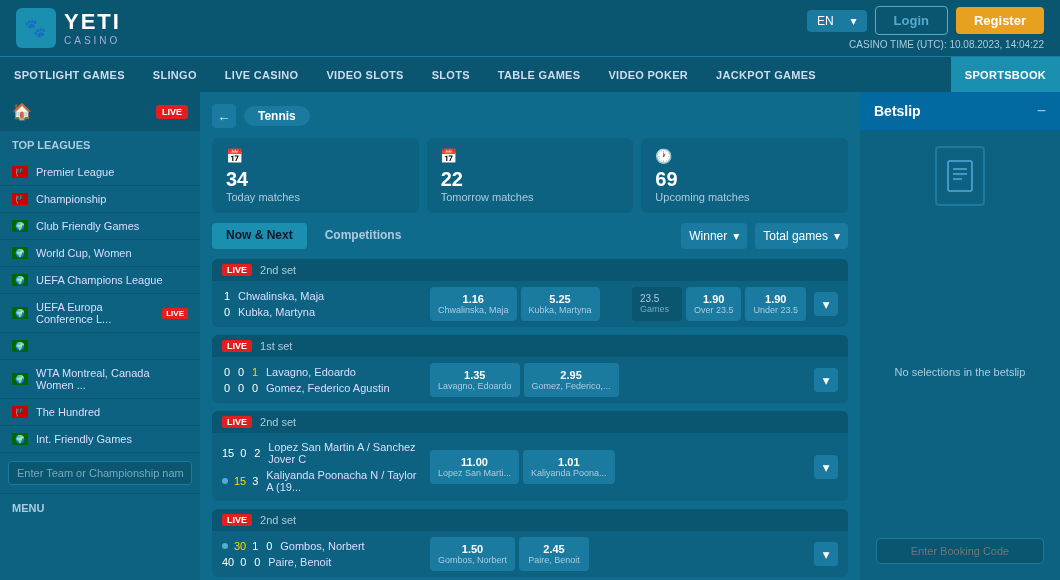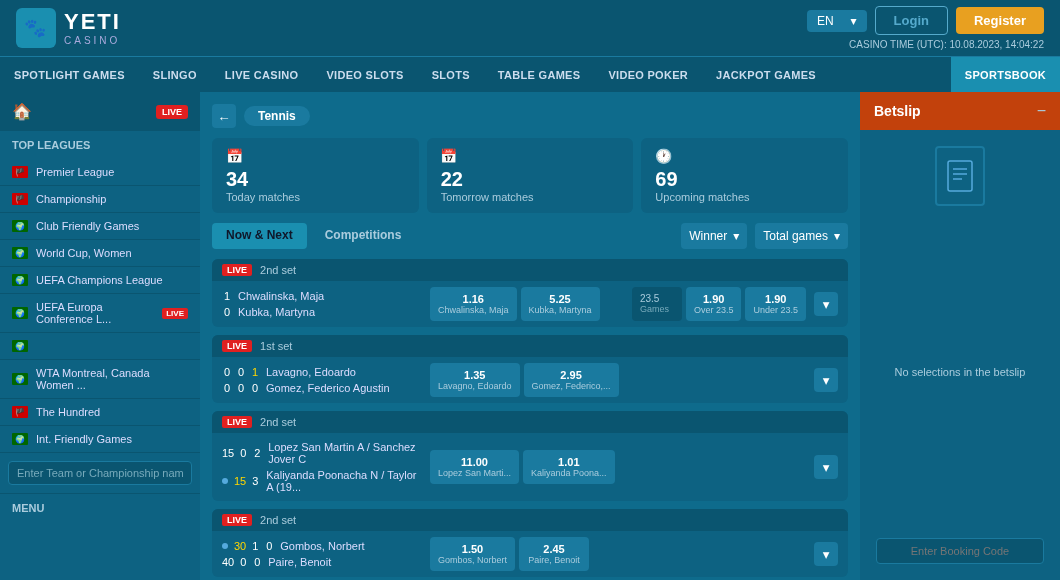--- a/index.html
+++ b/index.html
@@ -77,21 +77,21 @@
     .odds-group { display: flex; gap: 4px; flex: 1; }
     .odd-btn { background: #1a7a9f; border: none; color: #fff; border-radius: 4px; padding: 6px 8px; cursor: pointer; font-size: 11px; font-weight: bold; text-align: center; min-width: 70px; }
     .odd-btn span { display: block; font-size: 9px; color: #acd; font-weight: normal; }
     .total-group { display: flex; gap: 4px; }
     .total-label-btn { background: #0a5570; border: none; color: #acd; border-radius: 4px; padding: 6px 8px; font-size: 10px; text-align: left; min-width: 50px; }
     .total-label-btn span { display: block; font-size: 9px; color: #7ab; }
     .expand-btn { background: #1a7a9f; border: none; color: #fff; width: 24px; height: 24px; border-radius: 4px; cursor: pointer; display: flex; align-items: center; justify-content: center; margin-left: auto; }
 
     
     .betslip { width: 200px; background: #0d6282; flex-shrink: 0; display: flex; flex-direction: column; }
-    .betslip-header { display: flex; align-items: center; justify-content: space-between; padding: 10px 14px; background: #c2410c; }
+    .betslip-header { display: flex; align-items: center; justify-content: space-between; padding: 10px 14px; background: #0369a1; }
     .betslip-title { font-size: 14px; font-weight: bold; color: #fff; }
     .betslip-close { color: #acd; cursor: pointer; font-size: 16px; }
     .betslip-empty { flex: 1; display: flex; flex-direction: column; align-items: center; justify-content: space-between; gap: 10px; padding: 16px; }
     .betslip-icon { width: 50px; height: 60px; border: 2px solid #1a7a9f; border-radius: 4px; display: flex; align-items: center; justify-content: center; }
     .betslip-empty-text { font-size: 11px; color: #acd; text-align: center; }
     .booking-input { background: #0a5570; border: 1px solid #1a7a9f; color: #acd; padding: 6px 10px; border-radius: 4px; font-size: 11px; width: 100%; text-align: center; }
 
     ::-webkit-scrollbar { width: 4px; }
     ::-webkit-scrollbar-track { background: #0a5570; }
     ::-webkit-scrollbar-thumb { background: #1a8fb0; border-radius: 2px; }

